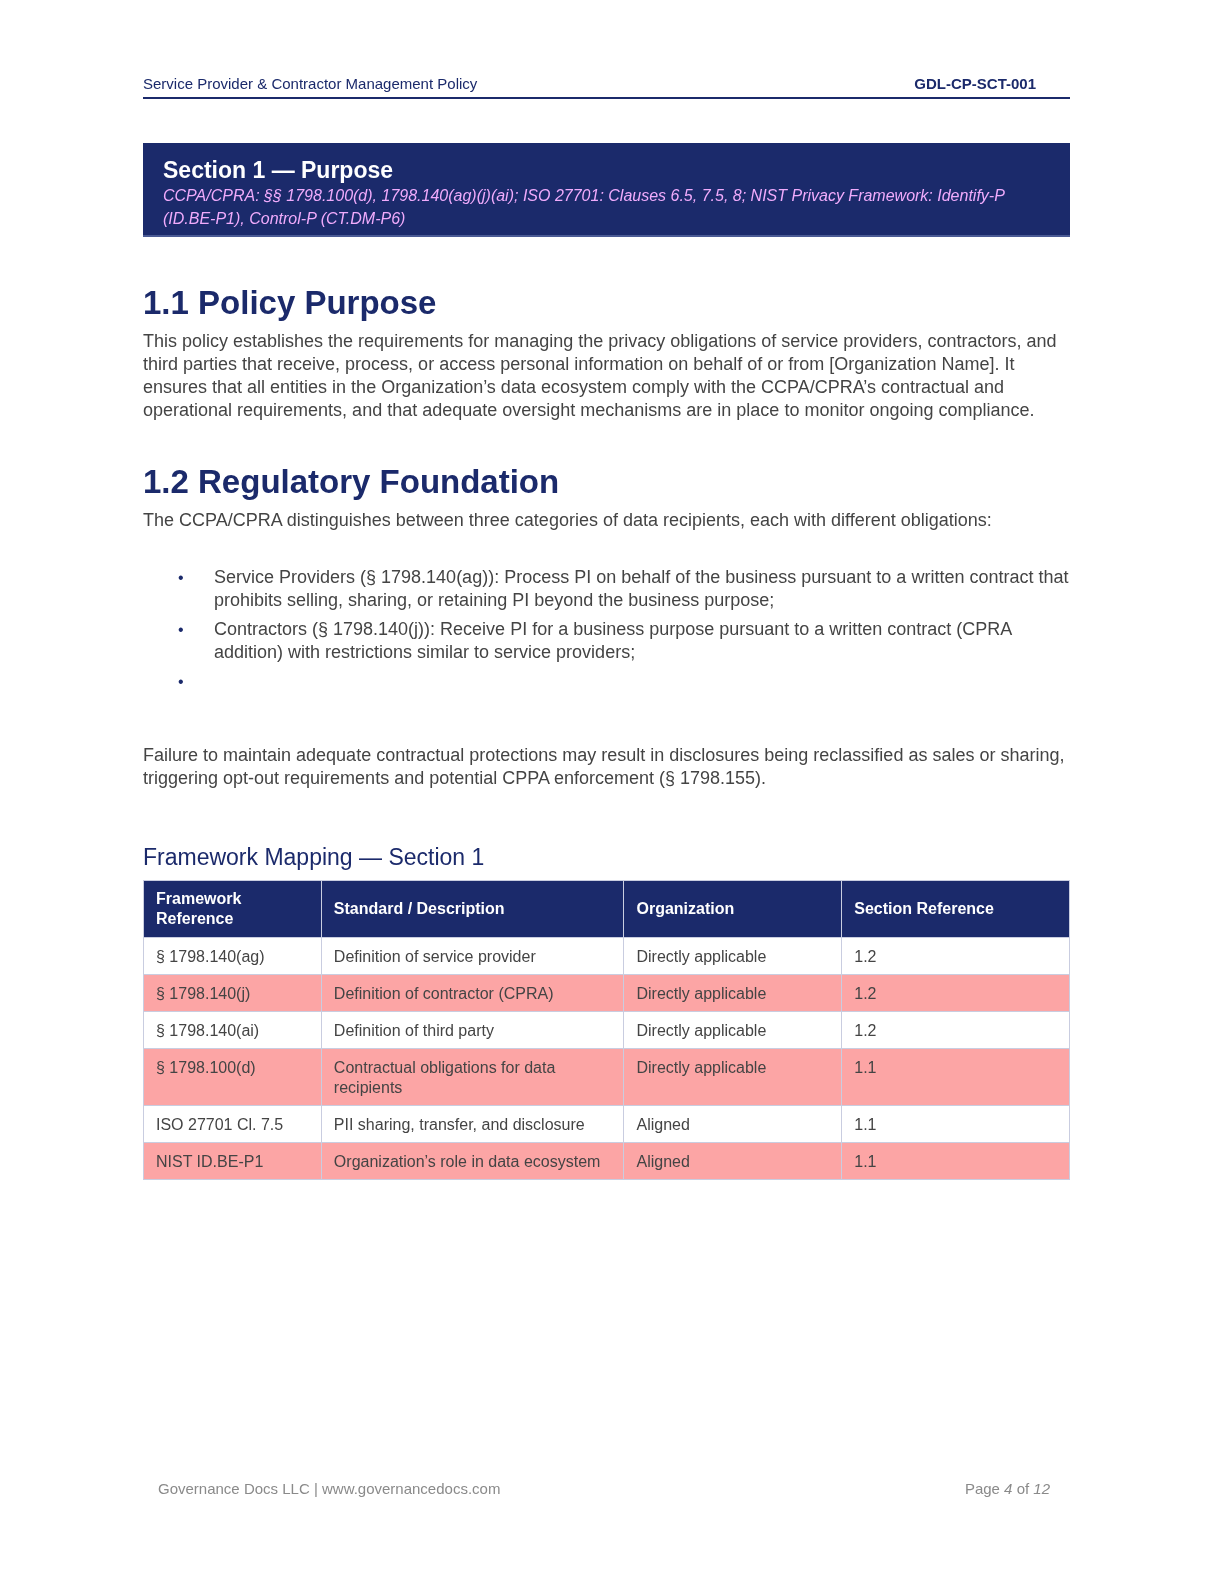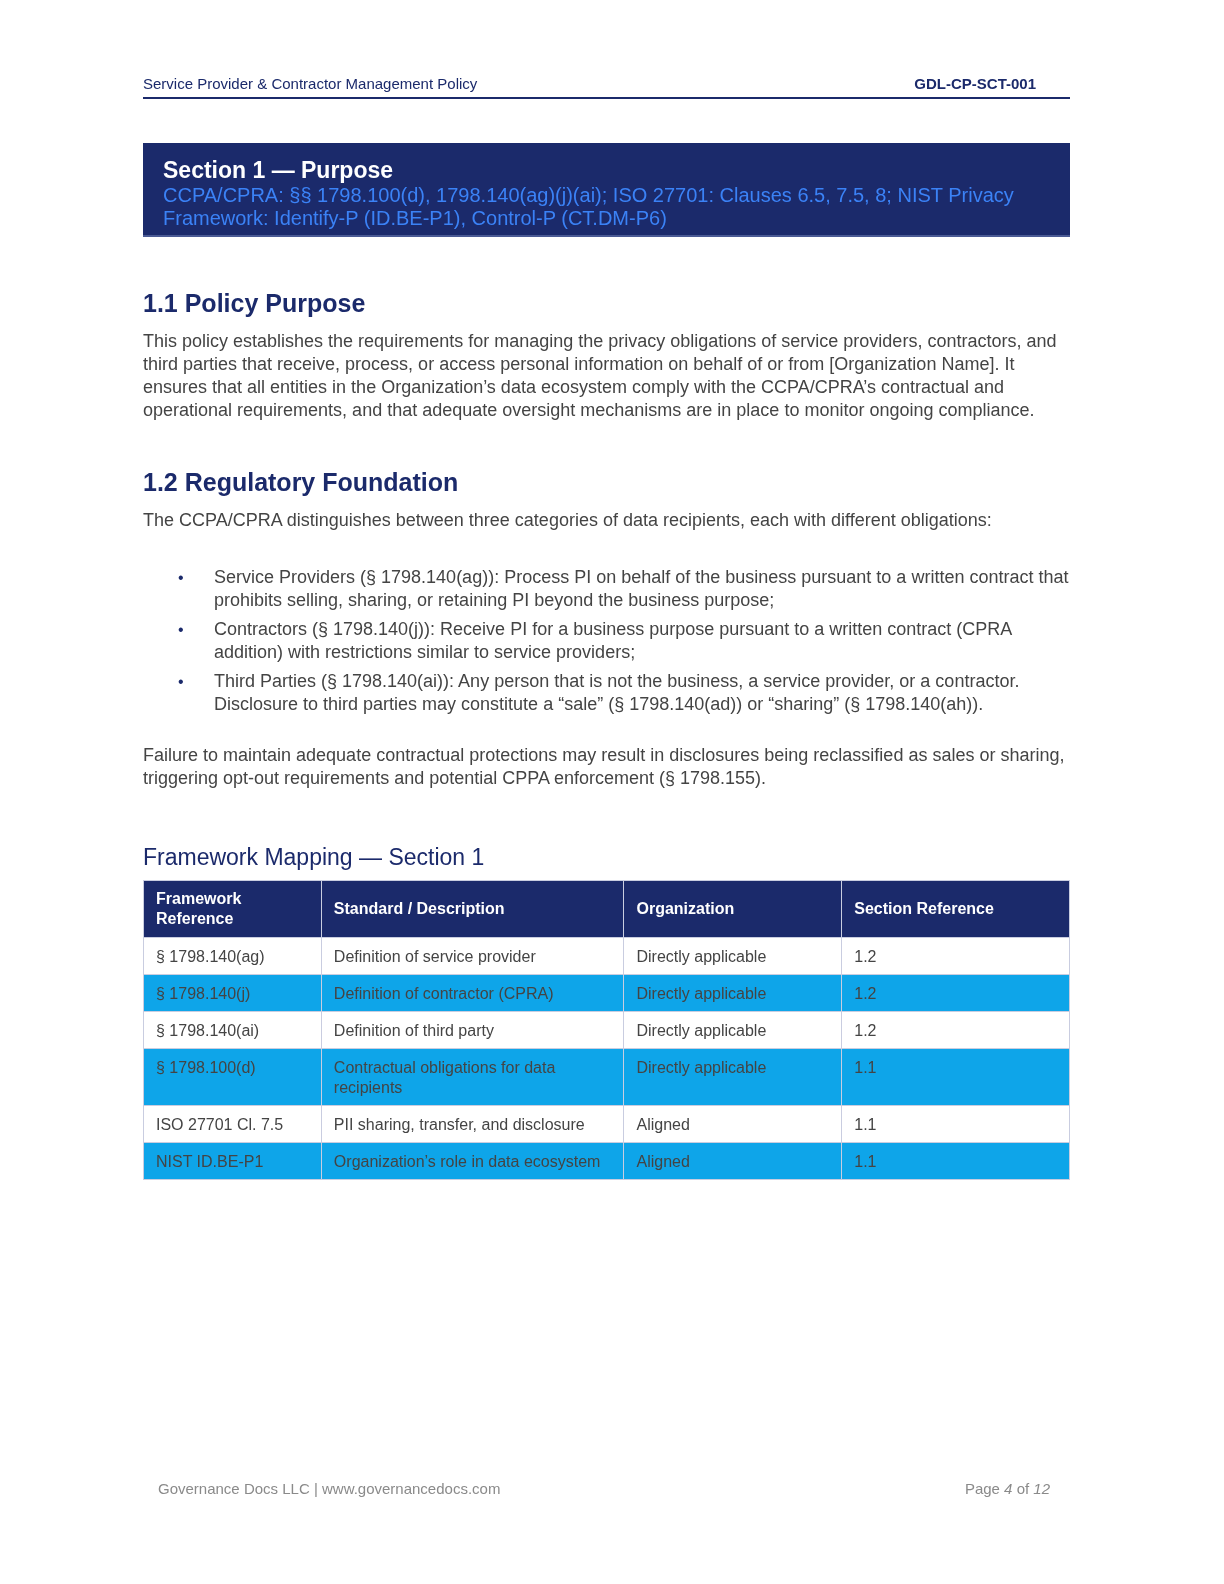--- a/index.html
+++ b/index.html
@@ -13,24 +13,24 @@
     display: flex; justify-content: space-between; align-items: center;
     font-size: 15px; color: #1b2a6b;
   }
   .page-header .doc-id { padding-right: 34px; font-weight: bold; }
   .section-banner {
     position: absolute; left: 143px; top: 143px; width: 927px; height: 94px;
     background: #1b2a6b; box-sizing: border-box; padding: 13px 20px 0 20px;
     border-bottom: 2px solid #4a5a94;
   }
   .section-banner .title { color: #ffffff; font-weight: bold; font-size: 23px; line-height: 28px; }
-  .section-banner .subtitle { color: #3b82f6; font-size: 20px; line-height: 23px; }
+  .section-banner .subtitle { color: #f0abfc; font-style: italic; font-size: 16px; line-height: 23px; }
   h2 {
     position: absolute; left: 143px; margin: 0; color: #1b2a6b;
-    font-size: 25px; font-weight: bold; line-height: 30px;
+    font-size: 33px; font-weight: bold; line-height: 30px;
   }
   .para {
     position: absolute; left: 143px; width: 930px; margin: 0;
     font-size: 18px; line-height: 23px; color: #444444;
   }
   ul.bullets {
     position: absolute; left: 143px; top: 566px; width: 930px; margin: 0; padding: 0; list-style: none;
   }
   ul.bullets li {
     position: relative; padding-left: 71px; font-size: 18px; line-height: 23px; margin-bottom: 6px; color: #444444;
@@ -49,21 +49,21 @@
   table.mapping th {
     background: #1b2a6b; color: #ffffff; font-weight: bold; text-align: left;
     padding: 8px 12px; height: 40px; line-height: 20px; border: 1px solid #c9cde0;
     vertical-align: middle;
   }
   table.mapping td {
     padding: 9px 12px 7px 12px; line-height: 20px; color: #444444; vertical-align: top;
     border: 1px solid #c9cde0;
   }
   table.mapping tr.odd td { background: #ffffff; }
-  table.mapping tr.even td { background: #0ea5e9; }
+  table.mapping tr.even td { background: #fca5a5; }
   .page-footer {
     position: absolute; left: 158px; top: 1480px; width: 927px;
     display: flex; justify-content: space-between; font-size: 15px; color: #8a8a8a;
   }
   .page-footer .page-num { padding-right: 35px; }
   .page-footer .page-num i { font-style: italic; }
 </style>
 </head>
 <body>
 
@@ -87,21 +87,20 @@
   <li>
     <span class="bullet">•</span>
     <span>Service Providers (§ 1798.140(ag)): Process PI on behalf of the business pursuant to a written contract that prohibits selling, sharing, or retaining PI beyond the business purpose;</span>
   </li>
   <li>
     <span class="bullet">•</span>
     <span>Contractors (§ 1798.140(j)): Receive PI for a business purpose pursuant to a written contract (CPRA addition) with restrictions similar to service providers;</span>
   </li>
   <li>
     <span class="bullet">•</span>
-    <span>Third Parties (§ 1798.140(ai)): Any person that is not the business, a service provider, or a contractor. Disclosure to third parties may constitute a “sale” (§ 1798.140(ad)) or “sharing” (§ 1798.140(ah)).</span>
   </li>
 </ul>
 
 <p class="para" style="top:744px;">Failure to maintain adequate contractual protections may result in disclosures being reclassified as sales or sharing, triggering opt-out requirements and potential CPPA enforcement (§ 1798.155).</p>
 
 <h3>Framework Mapping — Section 1</h3>
 
 <table class="mapping">
   <colgroup>
     <col style="width:178px">

